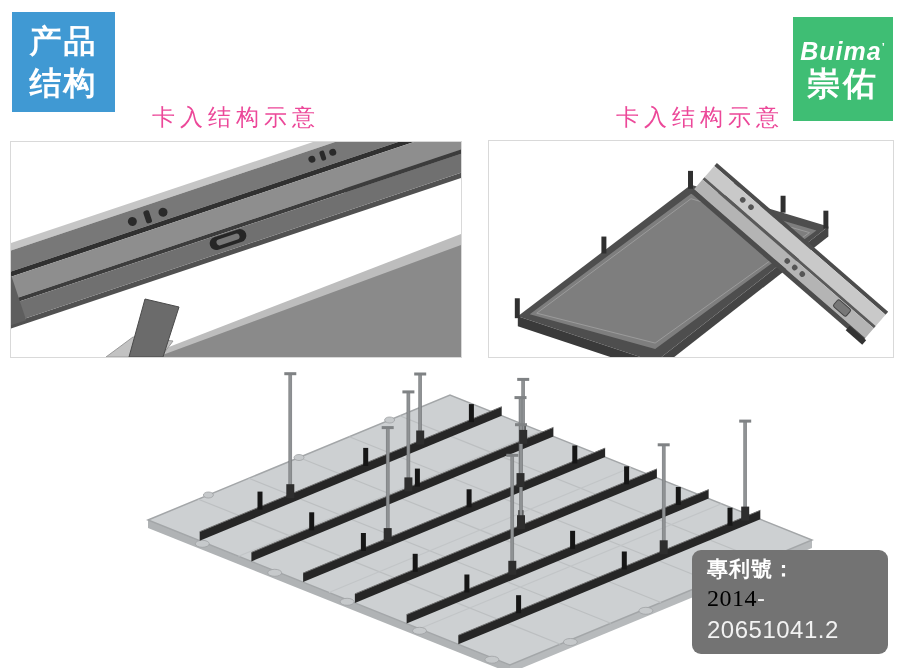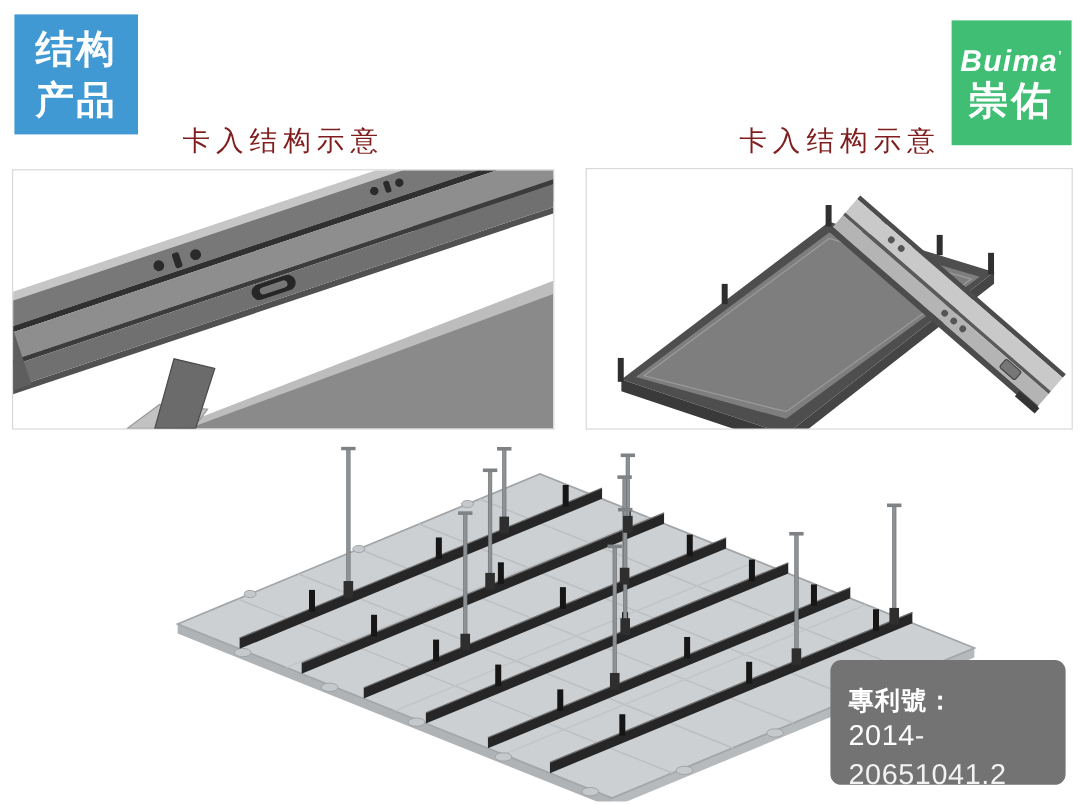--- a/index.html
+++ b/index.html
@@ -19,49 +19,49 @@
     position:absolute;left:793px;top:0;width:100px;height:104px;
     background:#3FBE74;color:#ffffff;display:flex;flex-direction:column;
     align-items:center;justify-content:center;text-align:center;margin-top:17px;
   }
   .logo .brand{font-size:25px;font-weight:700;font-style:italic;letter-spacing:1px;line-height:26px;}
   .logo .brand sup{font-size:11px;font-style:normal;}
   .logo .cn{font-size:33px;font-weight:700;letter-spacing:3px;line-height:40px;text-align:center;}
   
   .fig-title{
     position:absolute;top:102px;width:400px;text-align:center;
-    font-size:23px;letter-spacing:5px;color:#7f1d1d;line-height:30px;
+    font-size:23px;letter-spacing:5px;color:#ec4899;line-height:30px;
   }
   .fig-title.left{left:36px;}
   .fig-title.right{left:500px;}
   
   .figure-box{position:absolute;background:#ffffff;border:1px solid #D9D9D9;box-sizing:border-box;}
   .figure-box.snap{left:10px;top:141px;width:452px;height:217px;}
   .figure-box.hang{left:488px;top:140px;width:406px;height:218px;}
   .figure-box svg,.assembly svg{display:block;width:100%;height:100%;}
   
   .assembly{position:absolute;left:118px;top:372px;width:724px;height:296px;}
   
   .patent-box{
     position:absolute;left:692px;top:550px;width:196px;height:104px;
     background:#737373;border-radius:9px;box-sizing:border-box;
-    padding:22px 0 0 15px;z-index:5;
+    padding:6px 0 0 15px;z-index:5;
   }
   .patent-label{font-size:21px;font-weight:700;color:#ffffff;letter-spacing:1px;line-height:26px;}
   .patent-number{font-size:24px;font-weight:500;color:#F2F2F2;line-height:32px;letter-spacing:0.5px;}
-  .patent-number .prefix{color:#ffffff;}
+  .patent-number .prefix{color:#000000;font-family:Liberation Serif, serif;}
 </style>
 </head>
 <body>
 
 <div class="page">
 
   <div class="badge">
+    <span>产品</span>
     <span>结构</span>
-    <span>产品</span>
   </div>
 
   <div class="logo">
     <span class="brand"><span>Buima</span><sup>’</sup></span>
     <span class="cn">崇佑</span>
   </div>
 
   <div class="fig-title left">卡入结构示意</div>
   <div class="fig-title right">卡入结构示意</div>
 

